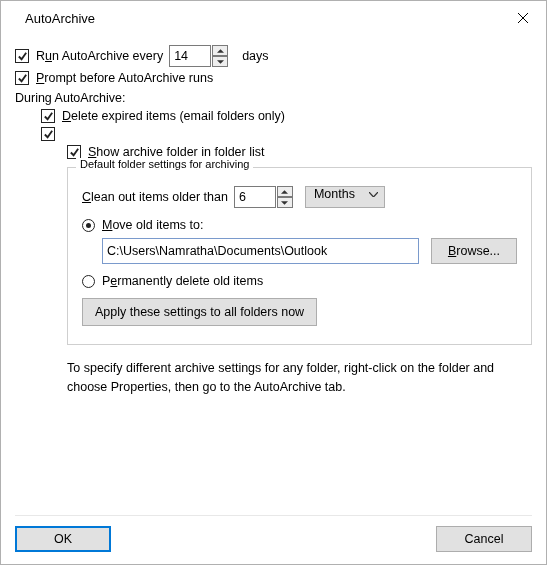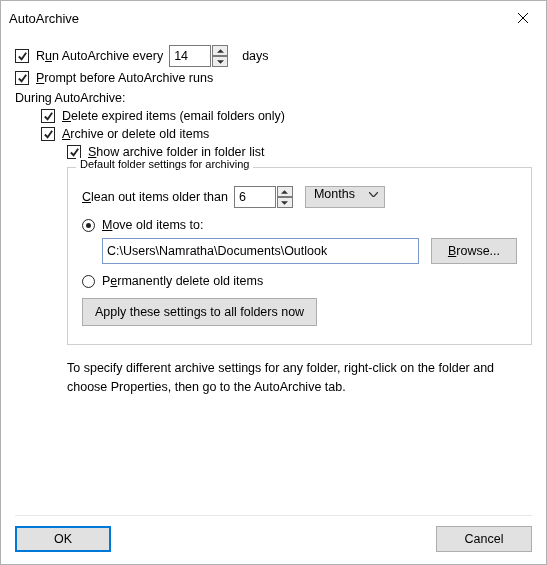--- a/index.html
+++ b/index.html
@@ -12,21 +12,21 @@
     width: 547px;
     height: 565px;
     border: 1px solid #b0b0b0;
     position: relative;
   }
   .titlebar {
     display: flex;
     justify-content: space-between;
     align-items: center;
     height: 34px;
-    padding-left: 8px;
+    padding-left: 24px;
   }
   .title { font-size: 13px; }
   .close {
     width: 46px;
     height: 34px;
     display: flex;
     align-items: center;
     justify-content: center;
   }
   .close svg { width: 10px; height: 10px; }
@@ -232,21 +232,20 @@
     </span>
     <span class="lbl"><span></span><span class="u">D</span><span>elete expired items (email folders only)</span></span>
   </div>
 
   <div class="row indent1">
     <span class="cb checked">
       <svg viewBox="0 0 12 12">
           <polyline points="2,6 5,9 10,2"></polyline>
         </svg>
     </span>
-    <span class="lbl"><span></span><span class="u">A</span><span>rchive or delete old items</span></span>
   </div>
 
   <div class="row indent2">
     <span class="cb checked">
       <svg viewBox="0 0 12 12">
           <polyline points="2,6 5,9 10,2"></polyline>
         </svg>
     </span>
     <span class="lbl"><span></span><span class="u">S</span><span>how archive folder in folder list</span></span>
   </div>

